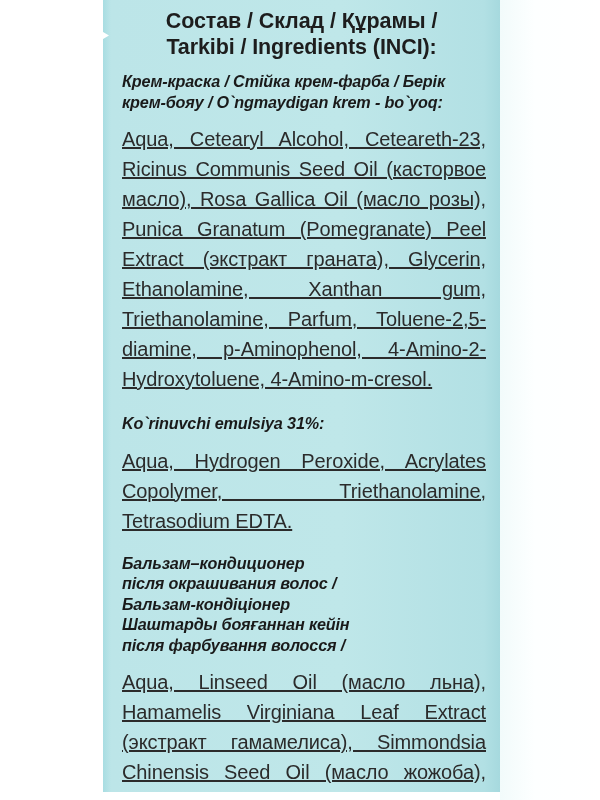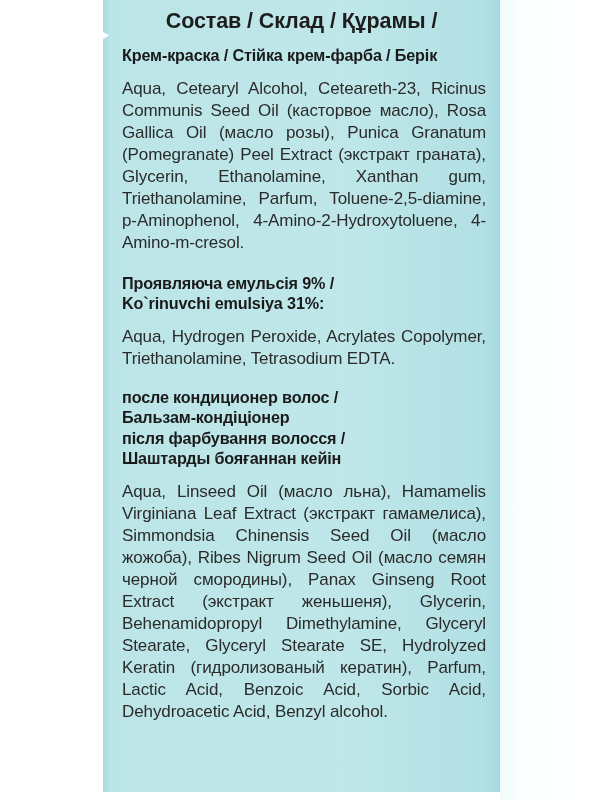--- a/index.html
+++ b/index.html
@@ -83,75 +83,79 @@
   .title .line { display: block; }
 
   .sub-heading {
     font-weight: bold;
     font-size: 16.2px;
     line-height: 20.5px;
     color: #1a1a1a;
     letter-spacing: -0.15px;
     padding-left: 9px;
     padding-right: 2px;
+    font-style: italic;
   }
   .sub-heading .line { display: block; }
 
   .ingredients {
-    font-size: 17px;
-    line-height: 22px;
+    font-size: 20px;
+    line-height: 30px;
     color: #2b2b2b;
     text-align: justify;
     text-align-last: left;
     letter-spacing: -0.1px;
     padding-left: 9px;
     padding-right: 4px;
+    text-decoration: underline;
   }
 
   .gap-sm { height: 12px; }
   .gap-md { height: 17px; }
   .gap-lg { height: 19px; }
 </style>
 </head>
 <body>
 
 <div id="page">
 
   <div class="sheen a"></div>
   <div class="sheen b"></div>
 
   <div id="label-panel">
     <div class="content">
 
       <div class="title">
         <span class="line">Состав / Склад / Құрамы /</span>
+        <span class="line">Tarkibi / Ingredients (INCI):</span>
       </div>
 
       <div class="sub-heading">
         <span class="line">Крем-краска / Стійка крем-фарба / Берік</span>
+        <span class="line">крем-бояу / O`ngmaydigan krem - bo`yoq:</span>
       </div>
       <div class="gap-sm"></div>
       <div class="ingredients">Aqua, Cetearyl Alcohol, Ceteareth-23, Ricinus Communis Seed Oil (касторвое масло), Rosa Gallica Oil (масло розы), Punica Granatum (Pomegranate) Peel Extract (экстракт граната), Glycerin, Ethanolamine, Xanthan gum, Triethanolamine, Parfum, Toluene-2,5-diamine, p-Aminophenol, 4-Amino-2-Hydroxytoluene, 4-Amino-m-cresol.</div>
 
       <div class="gap-lg"></div>
 
       <div class="sub-heading">
-        <span class="line">Проявляюча емульсія 9% /</span>
         <span class="line">Ko`rinuvchi emulsiya 31%:</span>
       </div>
       <div class="gap-sm"></div>
       <div class="ingredients">Aqua, Hydrogen Peroxide, Acrylates Copolymer, Triethanolamine, Tetrasodium EDTA.</div>
 
       <div class="gap-md"></div>
 
       <div class="sub-heading">
-        <span class="line">после кондиционер волос /</span>
+        <span class="line">Бальзам–кондиционер</span>
+        <span class="line">після окрашивания волос /</span>
         <span class="line">Бальзам-кондіціонер</span>
+        <span class="line">Шаштарды бояғаннан кейін</span>
         <span class="line">після фарбування волосся /</span>
-        <span class="line">Шаштарды бояғаннан кейін</span>
       </div>
       <div class="gap-sm"></div>
       <div class="ingredients">Aqua, Linseed Oil (масло льна), Hamamelis Virginiana Leaf Extract (экстракт гамамелиса), Simmondsia Chinensis Seed Oil (масло жожоба), Ribes Nigrum Seed Oil (масло семян черной смородины), Panax Ginseng Root Extract (экстракт женьшеня), Glycerin, Behenamidopropyl Dimethylamine, Glyceryl Stearate, Glyceryl Stearate SE, Hydrolyzed Keratin (гидролизованый кератин), Parfum, Lactic Acid, Benzoic Acid, Sorbic Acid, Dehydroacetic Acid, Benzyl alcohol.</div>
 
     </div>
   </div>
 
   <div class="notch"></div>
 
 </div>

